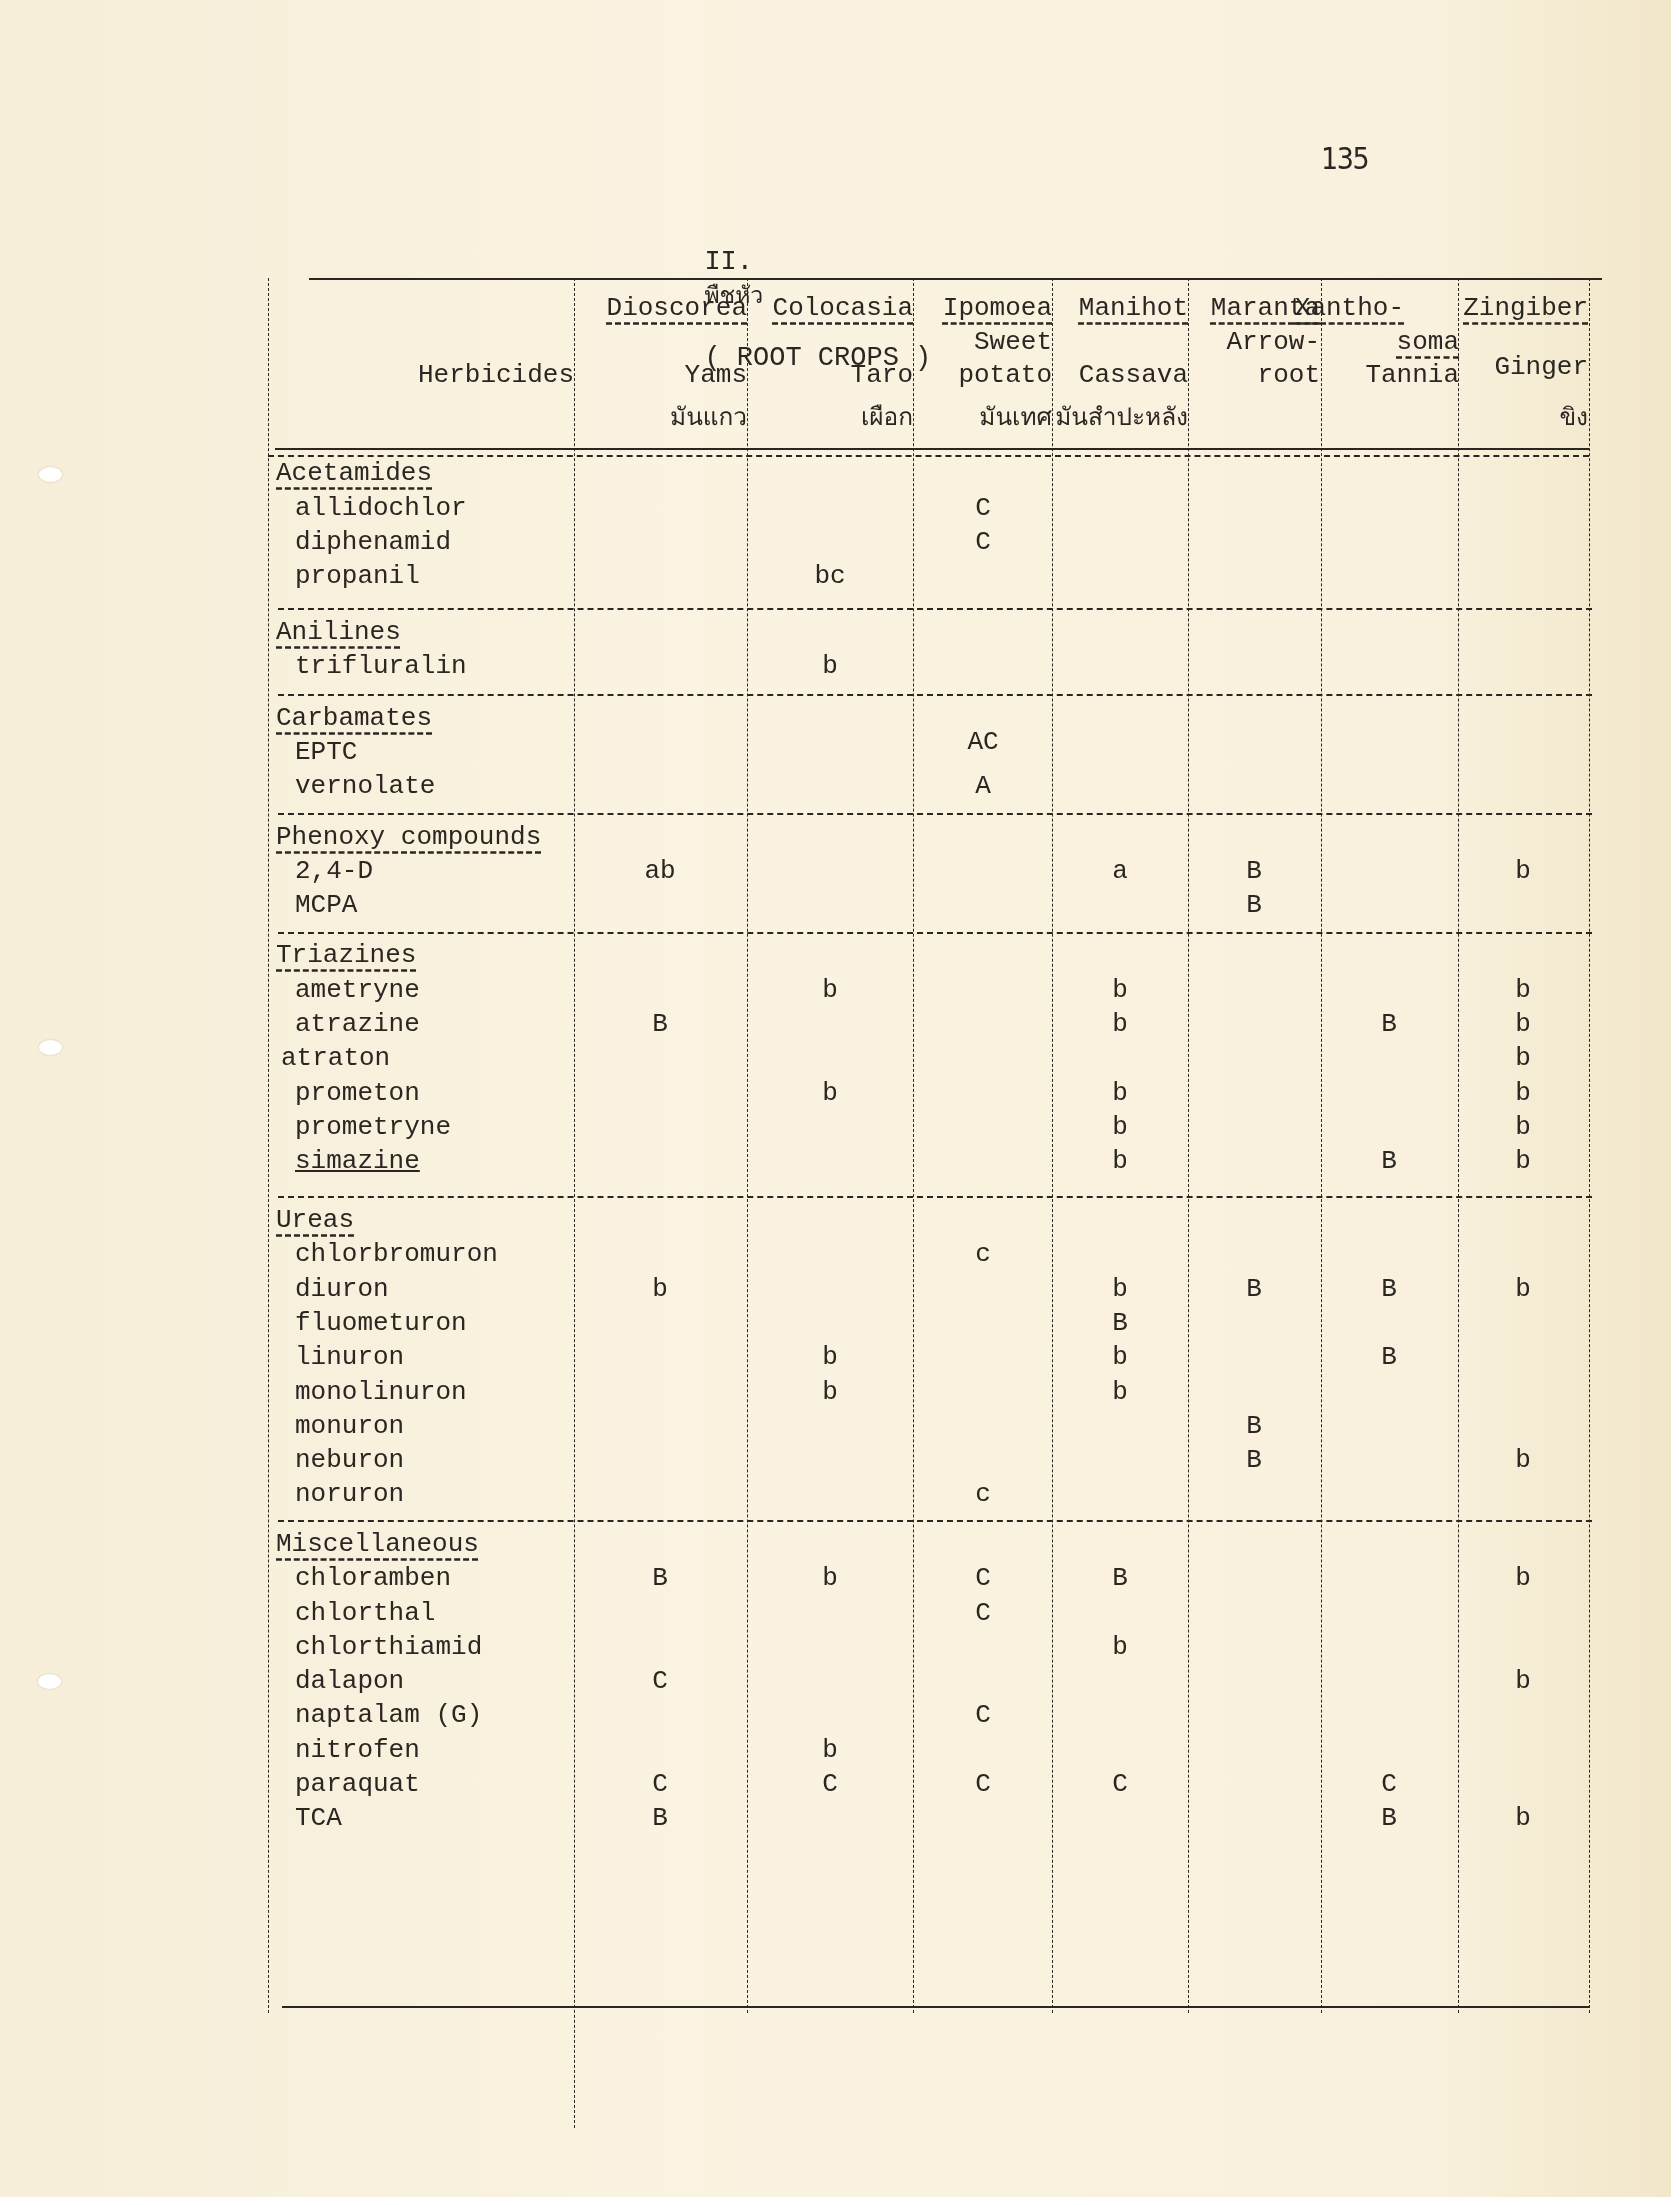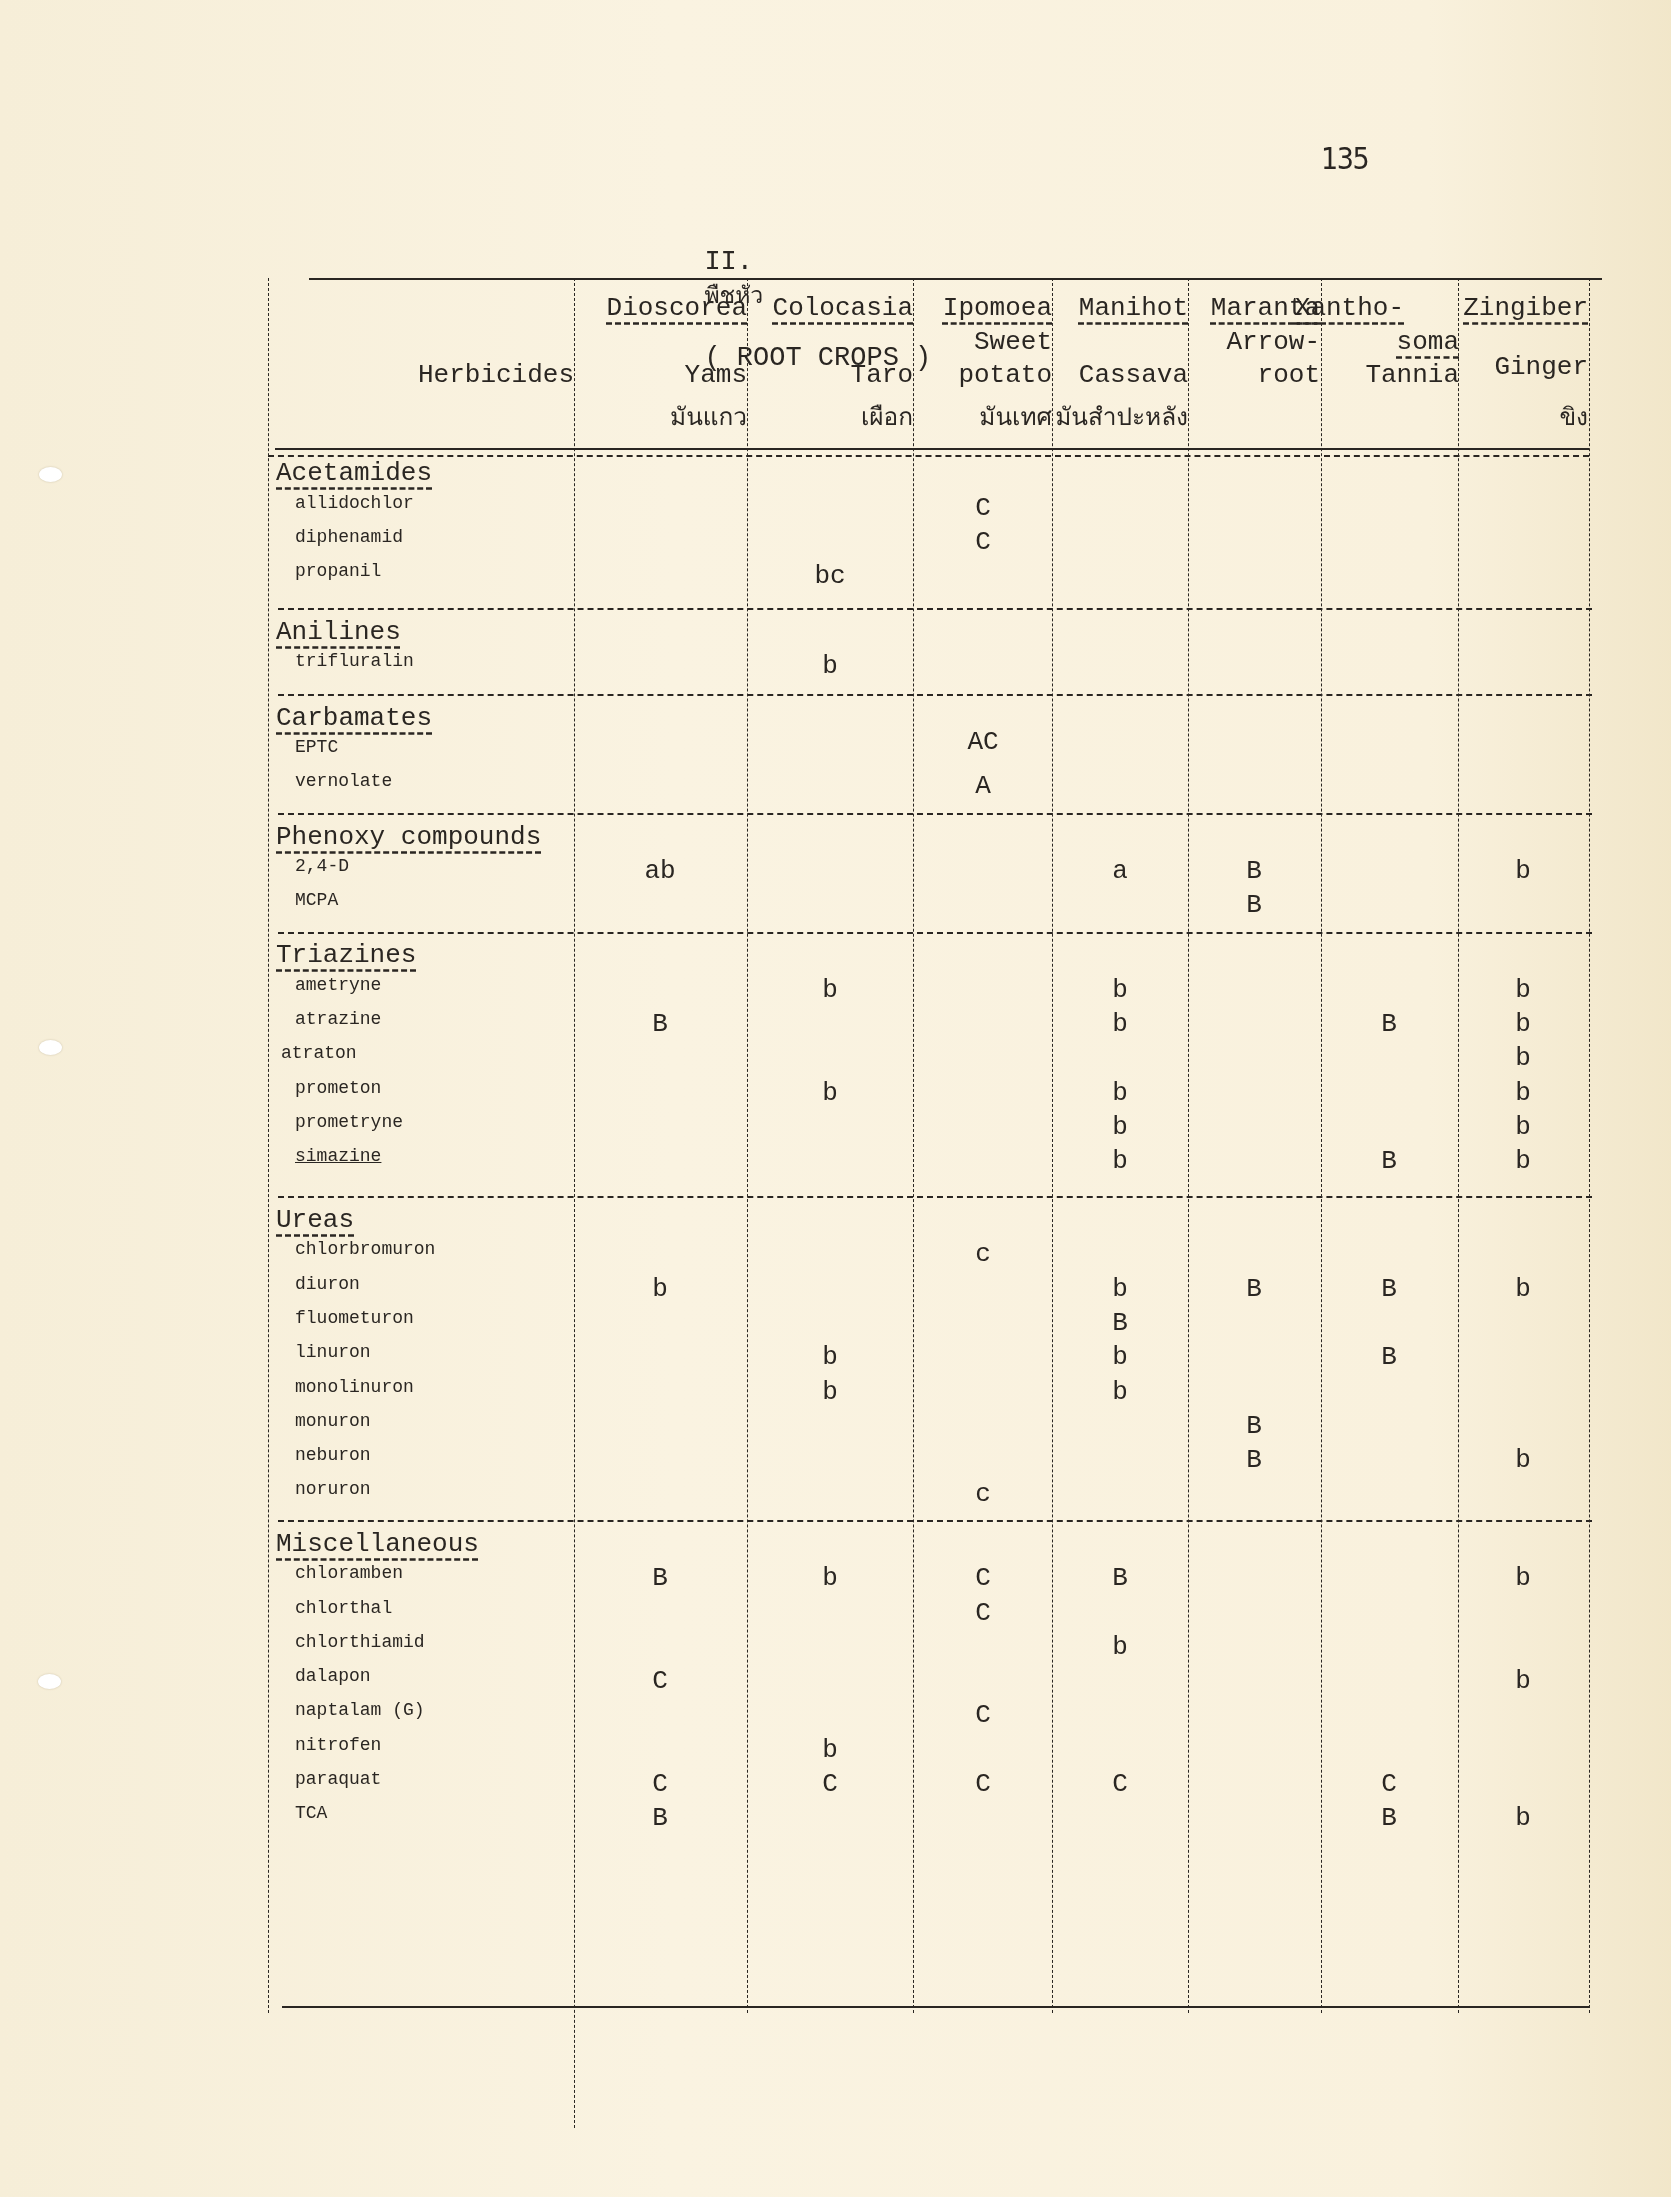--- a/index.html
+++ b/index.html
@@ -39,21 +39,21 @@
   
   .hline { position: absolute; height: 0; border-top: 2px dashed #2a2622; }
   .hline.thick { border-top: 2.7px solid #2a2622; }
   .vline { position: absolute; width: 0; border-left: 1.4px dashed #2a2622; }
 
   .hdr { position: absolute; font-size: 26px; text-align: right; white-space: nowrap; }
   .hdr .genus { text-decoration: underline dashed; text-underline-offset: 6.8px; }
   .hdr .thai { font-family: "DejaVu Sans", sans-serif; font-size: 24.4px; }
 
   .cat { position: absolute; font-size: 26px; text-decoration: underline dashed; text-underline-offset: 6.8px; white-space: nowrap; }
-  .chem { position: absolute; font-size: 18px; white-space: nowrap; }
+  .chem { position: absolute; font-size: 26px; white-space: nowrap; }
   .cell { position: absolute; font-size: 26px; text-align: center; width: 54px; white-space: nowrap; }
 </style>
 </head>
 <body>
 
 <div class="paper"></div>
 <div class="paper-edge"></div>
 <div class="bottom-edge"></div>
 
 <div class="punch" style="left:39px; top:467px;"></div>

